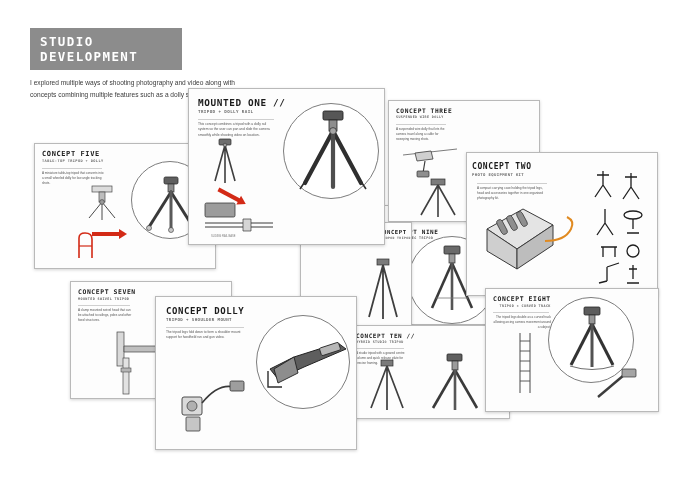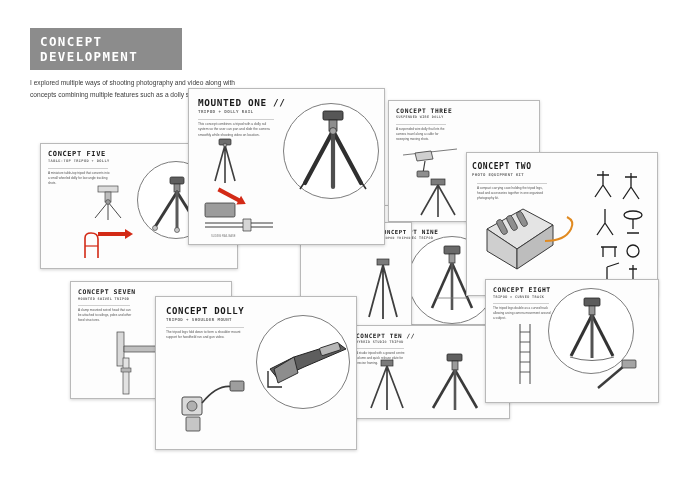--- a/index.html
+++ b/index.html
@@ -92,25 +92,25 @@
     position:absolute;
     font-size:2.6px;color:#777;
     font-family:"Liberation Sans",sans-serif;
   }
   svg{display:block;overflow:visible;}
 </style>
 </head>
 <body>
 
 <div id="header-block">
-  <div class="title-bar">CONCEPT DEVELOPMENT</div>
+  <div class="title-bar">STUDIO DEVELOPMENT</div>
   <div class="intro">I explored multiple ways of shooting photography and video along with concepts combining multiple features such as a dolly system into one.</div>
 </div>
 
-<div class="sheet" style="left:40px;top:143px;width:180px;height:124px;padding-left:16px;">
+<div class="sheet" style="left:34px;top:143px;width:180px;height:124px;">
   <div class="hdr">
     <div class="h1" style="font-size:7px;">CONCEPT FIVE</div>
     <div class="h2" style="font-size:3.6px;">TABLE-TOP TRIPOD + DOLLY</div>
   </div>
   <div class="rule" style="left:7px;top:24px;width:60px;"></div>
   <div class="body-txt" style="left:7px;top:27px;width:62px;">A miniature table-top tripod that converts into a small wheeled dolly for low angle tracking shots.</div>
   <div class="circ" style="left:96px;top:17px;width:76px;height:76px;"></div>
 
   <svg class="sketch" style="left:44px;top:40px;" width="46" height="40" viewBox="0 0 46 40">
     <rect x="13" y="2" width="20" height="6" fill="#dcdcdc" stroke="#4a4a4a" stroke-width="0.7"></rect>
@@ -296,21 +296,21 @@
       <ellipse cx="40" cy="48" rx="9" ry="4"></ellipse>
       <path d="M40 52 L40 62 M34 66 L46 66"></path>
       <path d="M8 80 L24 80 M10 80 L10 90 M22 80 L22 90"></path>
       <circle cx="40" cy="84" r="6"></circle>
       <path d="M14 100 L14 114 M14 114 L6 116 M14 100 L26 96"></path>
       <path d="M40 98 L40 112 M34 116 L46 116 M36 102 L44 102"></path>
     </g>
   </svg>
 </div>
 
-<div class="sheet" style="left:485px;top:279px;width:172px;height:122px;">
+<div class="sheet" style="left:485px;top:288px;width:172px;height:122px;text-align:right;">
   <div class="hdr">
     <div class="h1" style="font-size:6.4px;">CONCEPT EIGHT</div>
     <div class="h2" style="font-size:3.4px;">TRIPOD + CURVED TRACK</div>
   </div>
   <div class="rule" style="left:7px;top:23px;width:56px;"></div>
   <div class="body-txt" style="left:7px;top:26px;width:58px;">The tripod legs double as a curved track allowing arcing camera movement around a subject.</div>
   <div class="circ" style="left:62px;top:8px;width:84px;height:84px;"></div>
   <svg class="sketch" style="left:78px;top:18px;" width="54" height="66" viewBox="0 0 54 66">
     <rect x="20" y="0" width="16" height="8" rx="1.2" fill="#5c5c5c" stroke="#262626" stroke-width="0.8"></rect>
     <rect x="25" y="8" width="6" height="9" fill="#969696" stroke="#262626" stroke-width="0.7"></rect>

